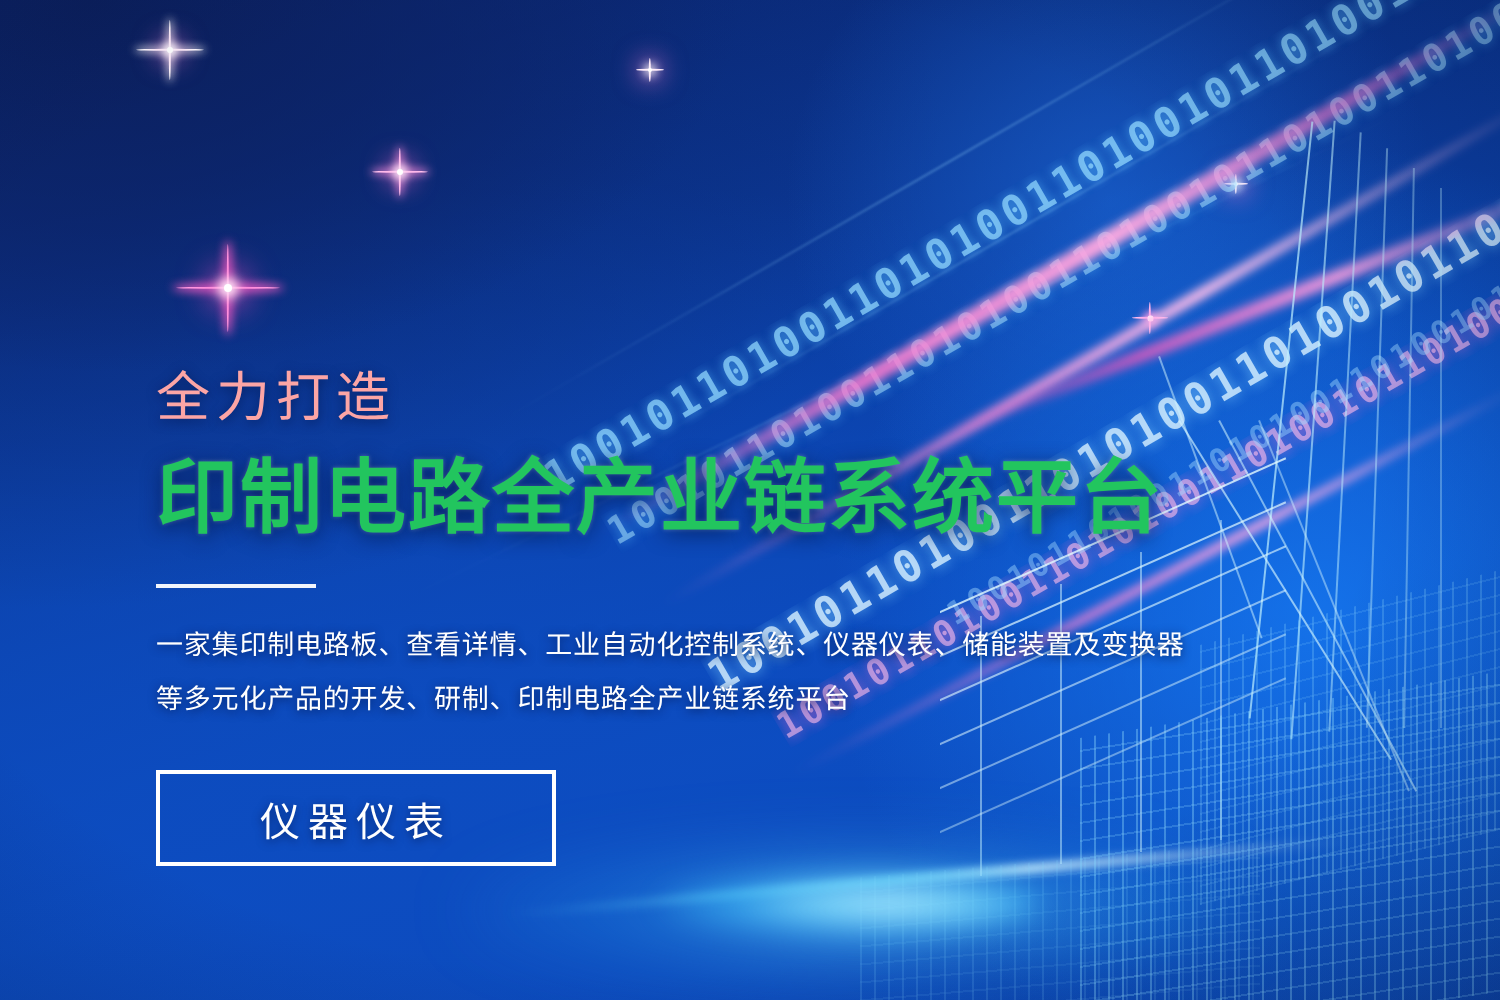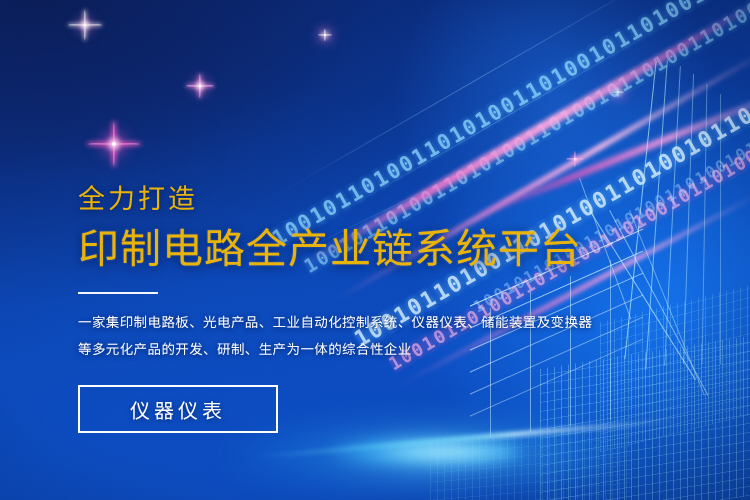--- a/index.html
+++ b/index.html
@@ -75,28 +75,28 @@
 
   .vignette{
     position:absolute;inset:0;
     background:radial-gradient(ellipse 95% 95% at 42% 48%, rgba(0,0,0,0) 52%, rgba(4,18,62,.42) 100%);
   }
 
   
   .content{position:absolute;left:78px;top:186px;width:540px;z-index:40;}
 
   .eyebrow{
-    color:#eab308;font-size:27px;line-height:1;
+    color:#fca5a5;font-size:27px;line-height:1;
     font-weight:400;letter-spacing:3px;
     text-shadow:0 1px 6px rgba(4,24,80,.8);
   }
   .headline{
     margin-top:14px;
-    color:#eab308;font-size:41px;line-height:1.08;
-    font-weight:400;letter-spacing:1px;
+    color:#22c55e;font-size:41px;line-height:1.08;
+    font-weight:700;letter-spacing:1px;
     text-shadow:0 2px 10px rgba(4,24,80,.85), 0 0 2px rgba(255,255,255,.35);
   }
   .rule{
     margin-top:21px;
     width:80px;height:2px;background:#ffffff;opacity:.95;
   }
   .desc{
     margin-top:15px;
     color:#ffffff;font-size:13.5px;line-height:2.0;
     font-weight:400;letter-spacing:.4px;
@@ -239,20 +239,20 @@
   <div class="vignette"></div>
 
   <div class="content">
 
     <div class="eyebrow">全力打造</div>
     <h1 class="headline" style="margin:14px 0 0 0;">印制电路全产业链系统平台</h1>
 
     <div class="rule"></div>
 
     <div class="desc">
-      <div>一家集印制电路板、光电产品、工业自动化控制系统、仪器仪表、储能装置及变换器</div>
-      <div>等多元化产品的开发、研制、生产为一体的综合性企业</div>
+      <div>一家集印制电路板、查看详情、工业自动化控制系统、仪器仪表、储能装置及变换器</div>
+      <div>等多元化产品的开发、研制、印制电路全产业链系统平台</div>
     </div>
 
     <button class="cta" type="button">仪器仪表</button>
   </div>
 
 </div>
 
 </body></html>

